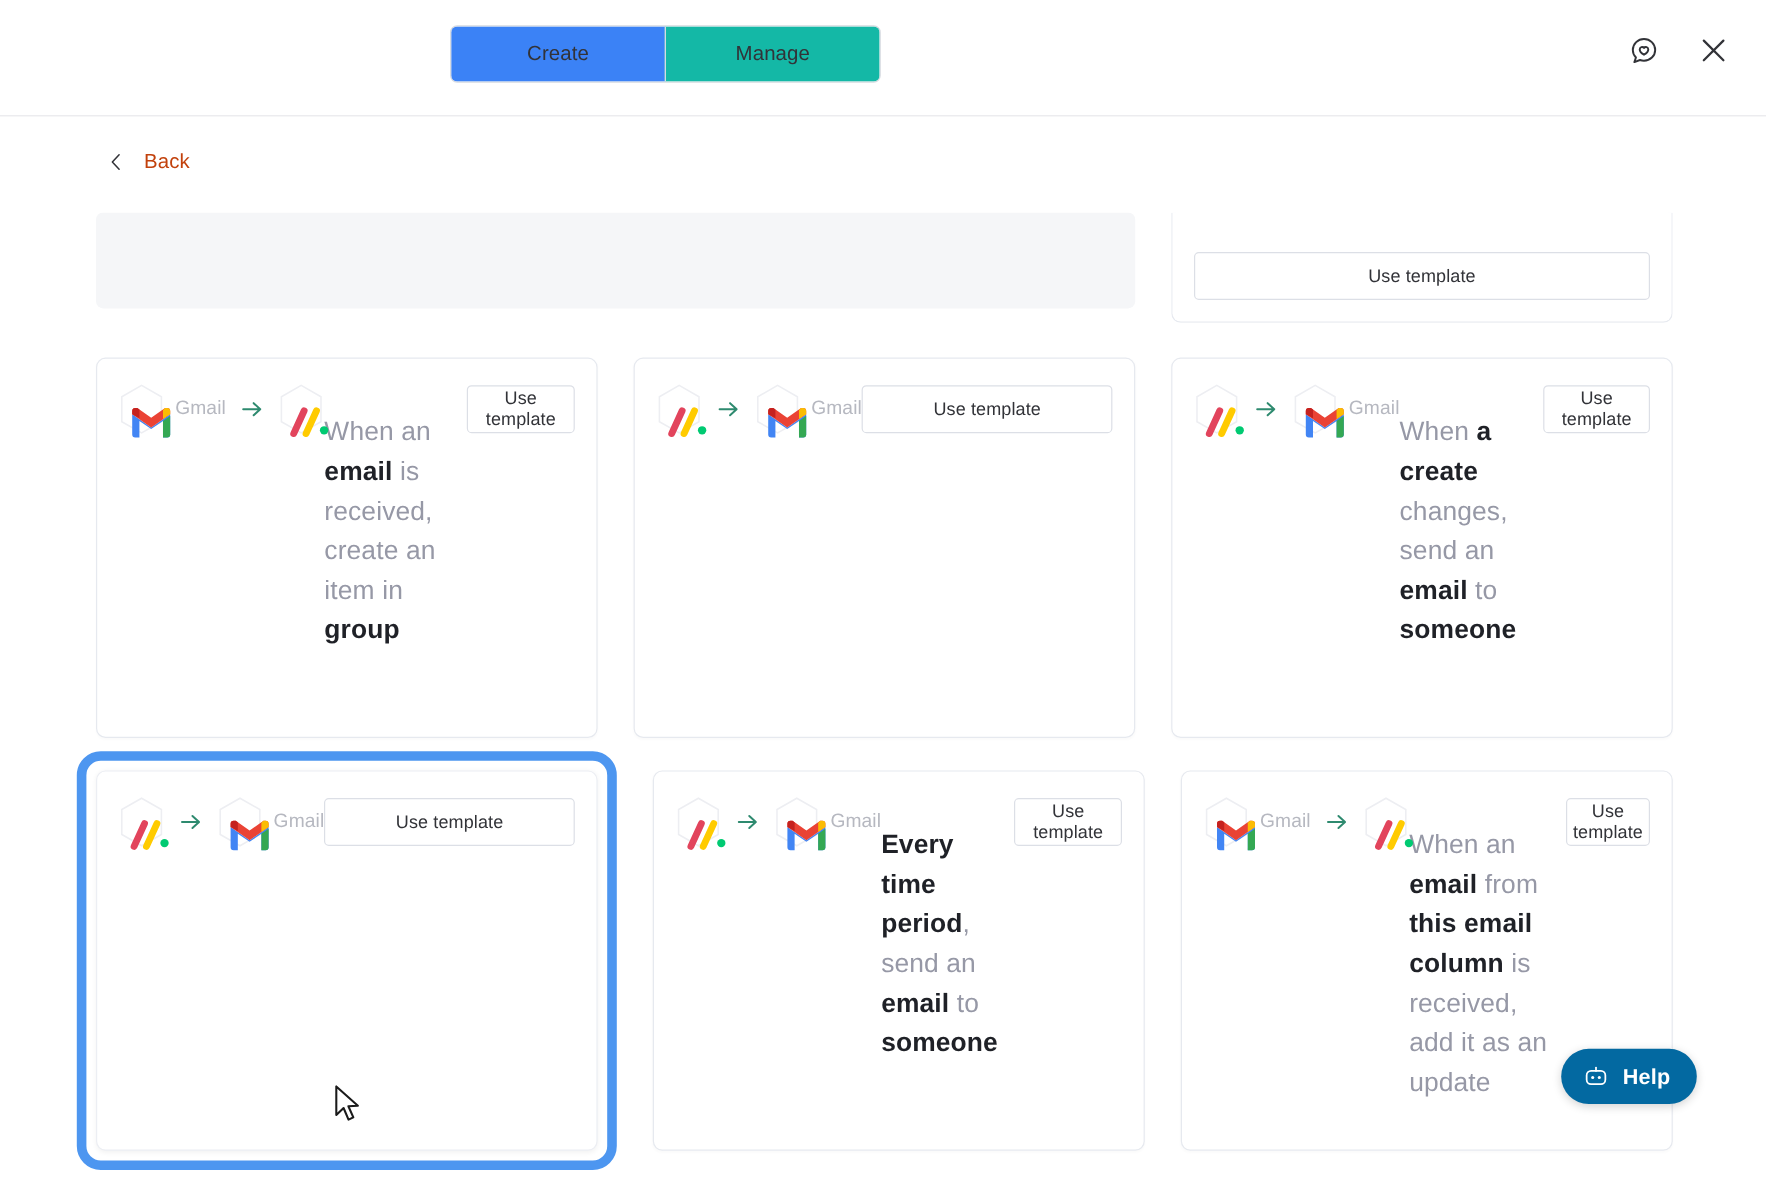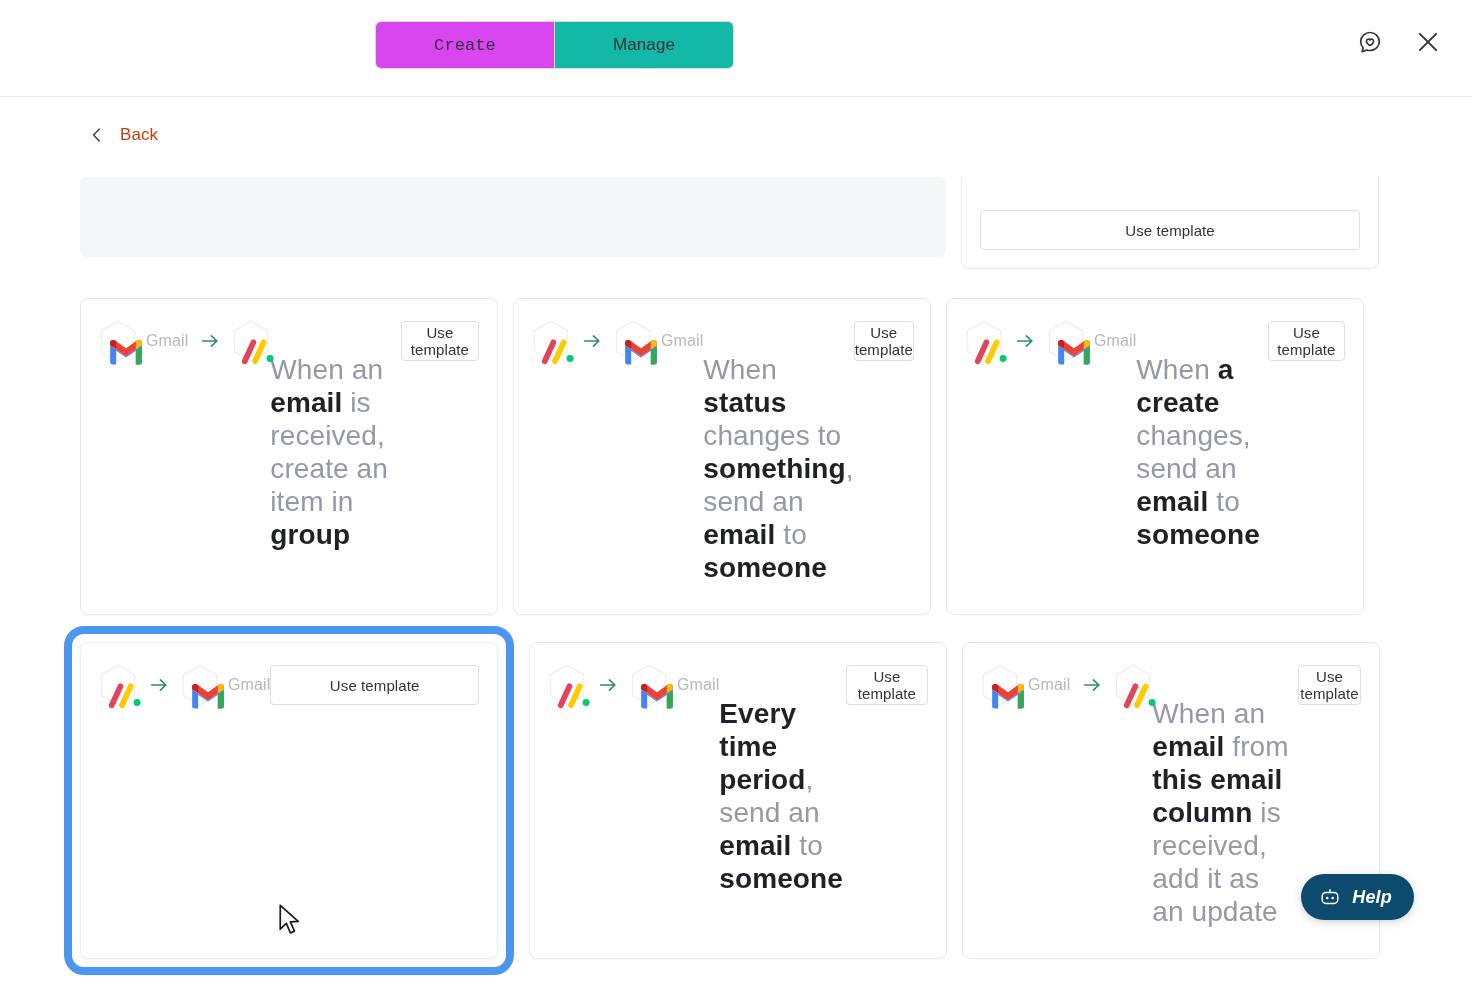--- a/index.html
+++ b/index.html
@@ -38,21 +38,21 @@
     align-items: center;
     justify-content: center;
     font-size: 17px;
     color: #323338;
     background: #14b8a6;
     cursor: pointer;
     letter-spacing: .1px;
   }
   .tab.t-create { width: 178px; }
   .tab.t-manage { width: 179px; border-left: 1px solid #d6dae0; }
-  .tab.active { background: #d946ef; font-family: Liberation Mono, monospace; }
+  .tab.active { background: #3b82f6; }
 
   .header-actions {
     position: absolute;
     right: 30px;
     top: 28px;
     display: flex;
     align-items: center;
     gap: 30px;
   }
   .hdr-icon {
@@ -94,21 +94,21 @@
 
   .grid {
     position: absolute;
     left: 80px;
     top: 80px;
     width: 1314px;
   }
 
   .row {
     display: flex;
-    gap: 15px;
+    gap: 30px;
     margin-bottom: 27px;
   }
 
   
   .card {
     width: 418px;
     background: #ffffff;
     border: 1px solid #e6e9ef;
     border-radius: 8px;
     padding: 22px 18px 18px 18px;
@@ -144,22 +144,22 @@
     color: #b6b8c0;
     letter-spacing: .1px;
   }
   .arrow-icon {
     color: #2e8a6f;
     display: flex; align-items: center;
     padding: 0 2px;
   }
 
   .card-text {
-    margin-top: 32px;
-    font-size: 28px;
+    margin-top: 22px;
+    font-size: 22px;
     line-height: 33px;
     color: #9698a6;
     letter-spacing: .1px;
     font-weight: 400;
   }
   .card-text b {
     color: #1f2127;
     font-weight: 700;
   }
 
@@ -231,34 +231,33 @@
   }
 
   
   .help-btn {
     position: absolute;
     right: 58px;
     bottom: 70px;
     height: 46px;
     padding: 0 22px 0 18px;
     border-radius: 23px;
-    background: #0c4a6e;
+    background: #0369a1;
     color: #ffffff;
     display: flex;
     align-items: center;
     gap: 11px;
     font-size: 18px;
     font-weight: 700;
     border: none;
     cursor: pointer;
     box-shadow: 0 2px 8px rgba(0,0,0,.18);
     font-family: "Liberation Sans", sans-serif;
     z-index: 60;
     letter-spacing: .2px;
-    font-style: italic;
   }
   .help-btn .bot { display: flex; align-items: center; }
 </style>
 </head>
 <body>
 
 <div class="header">
 
   <div class="tab-group">
     <div class="tab t-create active">Create</div>
@@ -369,21 +368,20 @@
                 <path d="M2 16V5.3l10 7 10-7V16a1.6 1.6 0 0 1-1.6 1.6h-2.2V8.9L12 13.1 5.8 8.9v8.7H3.6A1.6 1.6 0 0 1 2 16Z" fill="#4285f4"></path>
                 <path d="M2 5.3V3.6A1.6 1.6 0 0 1 3.6 2h1.1l7.3 5.2L19.3 2h1.1A1.6 1.6 0 0 1 22 3.6v1.7l-10 7Z" fill="#ea4335"></path>
                 <path d="M19.3 2h1.1A1.6 1.6 0 0 1 22 3.6v1.7l-3.8 2.6V3.1Z" fill="#fbbc04"></path>
                 <path d="M2 5.3V3.6A1.6 1.6 0 0 1 3.6 2h1.1l1.1.8v4.6Z" fill="#c5221f"></path>
                 <path d="M18.2 17.6V8.9L22 6.3V16a1.6 1.6 0 0 1-1.6 1.6Z" fill="#34a853"></path>
               </svg>
             </span>
           </span>
           <span class="app-name">Gmail</span>
         </div>
-        <div class="card-text">When <b>status</b> changes to <b>something</b>, send an <b>email</b> to <b>someone</b></div>
         <div class="card-spacer"></div>
         <button class="use-template">Use template</button>
       </div>
 
       <div class="card tall">
         <div class="card-apps">
           <span class="hexicon">
             <svg viewBox="0 0 38 42">
                 <path d="M19 1.2 35.5 10.6v20.8L19 40.8 2.5 31.4V10.6Z" fill="#ffffff" stroke="#edeef2" stroke-width="1.3"></path>
               </svg>

